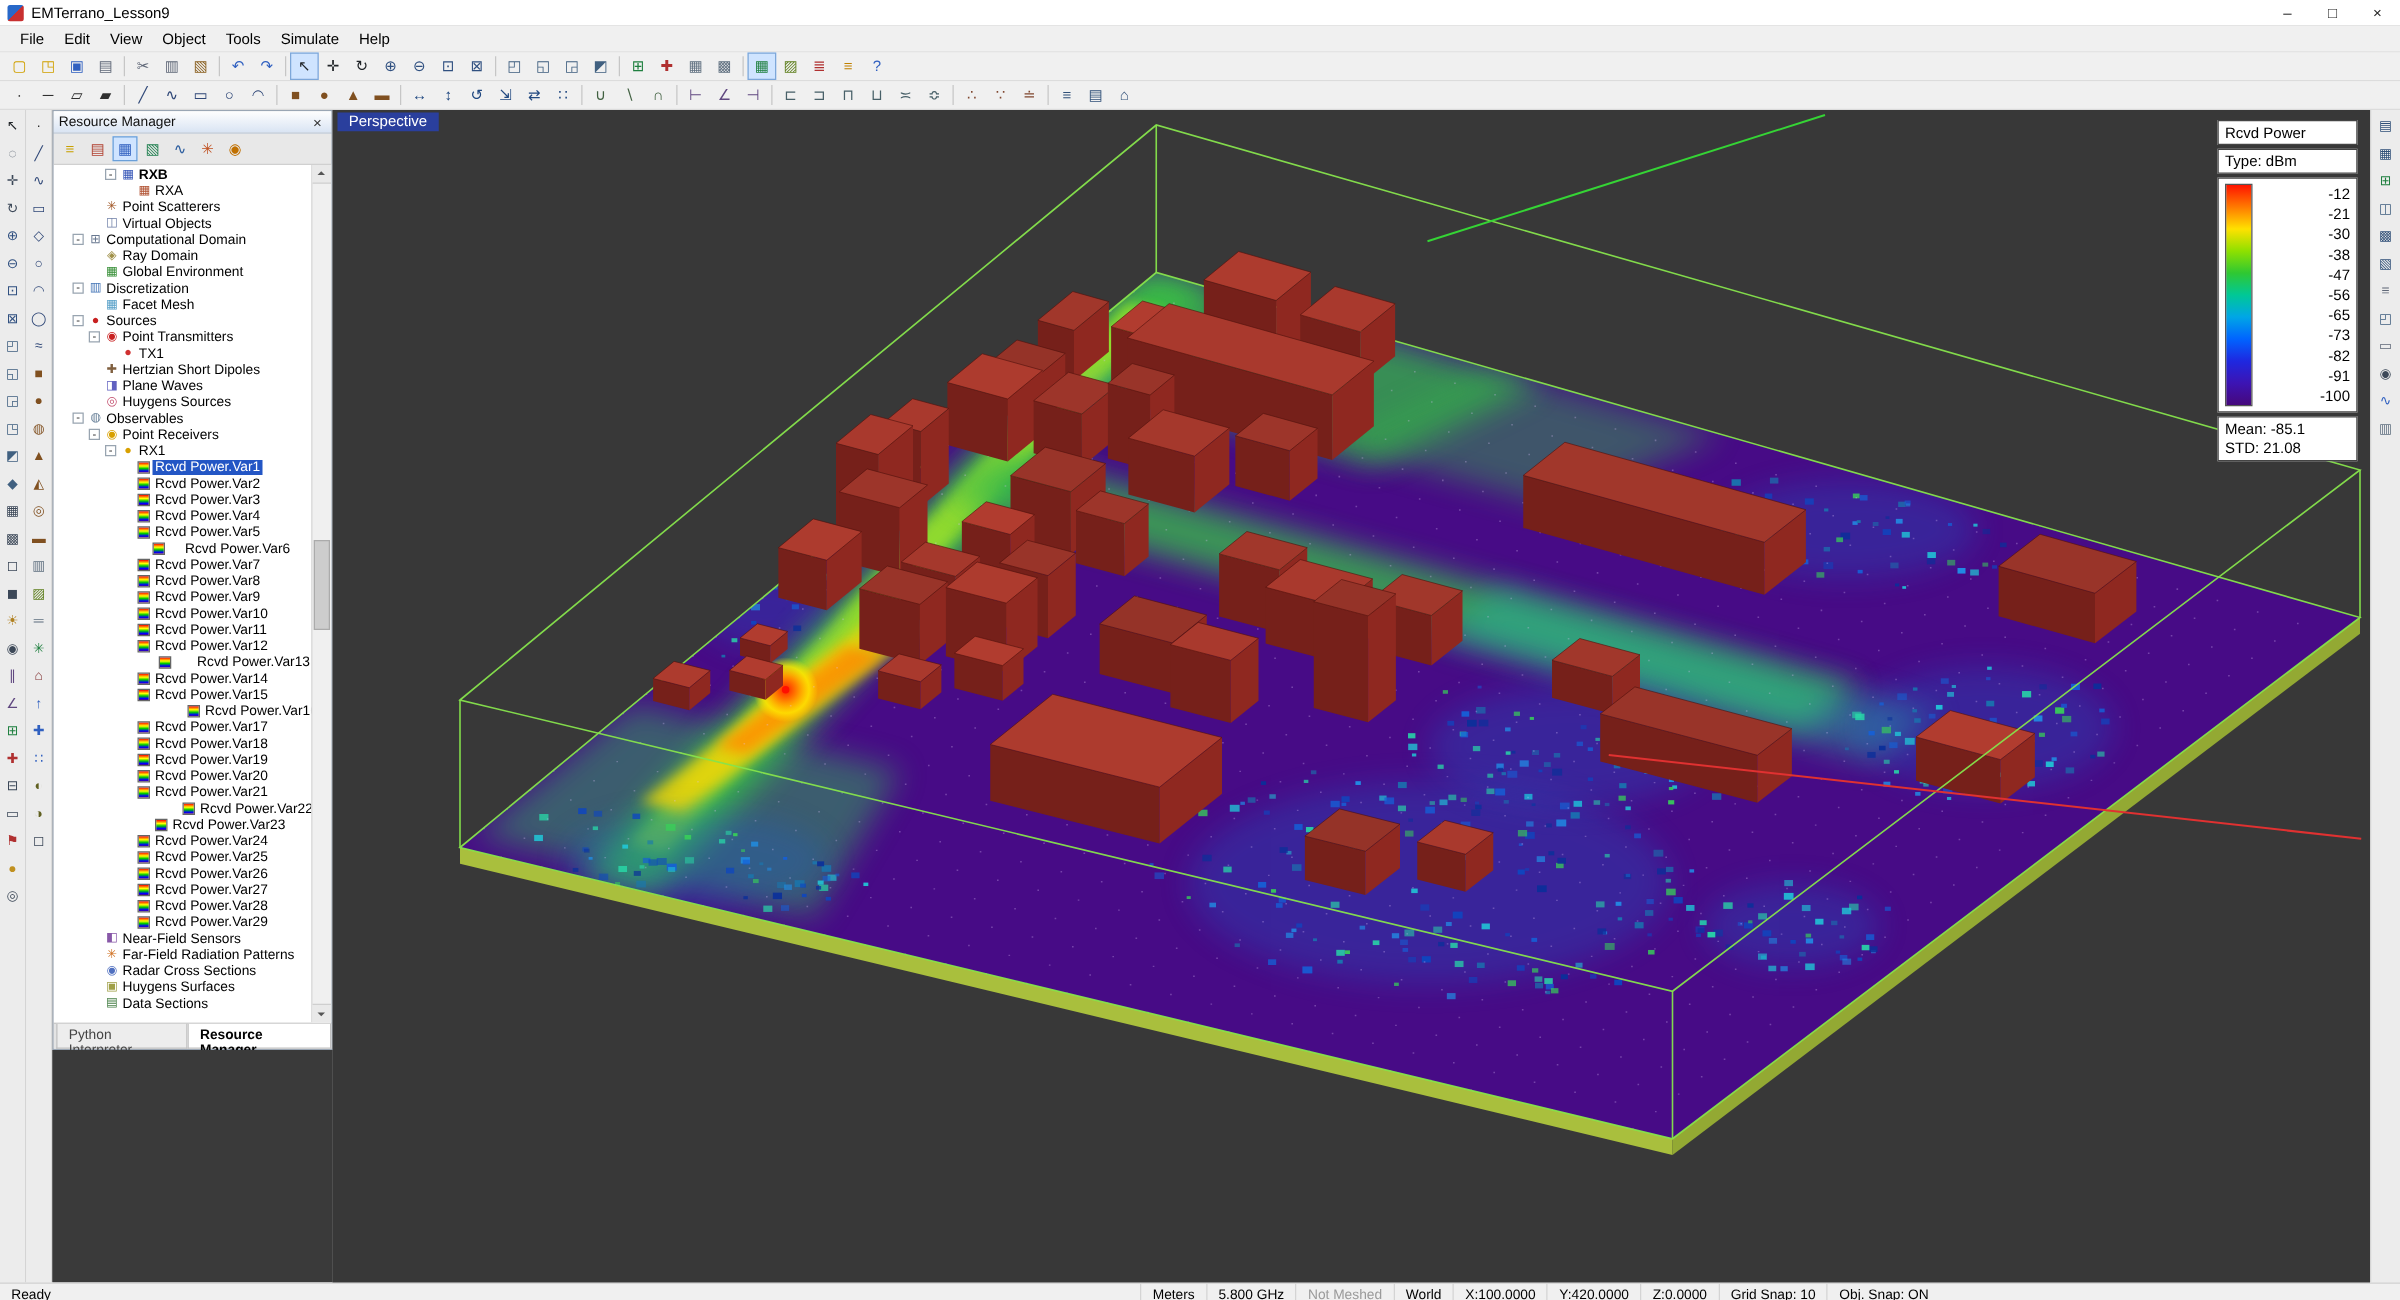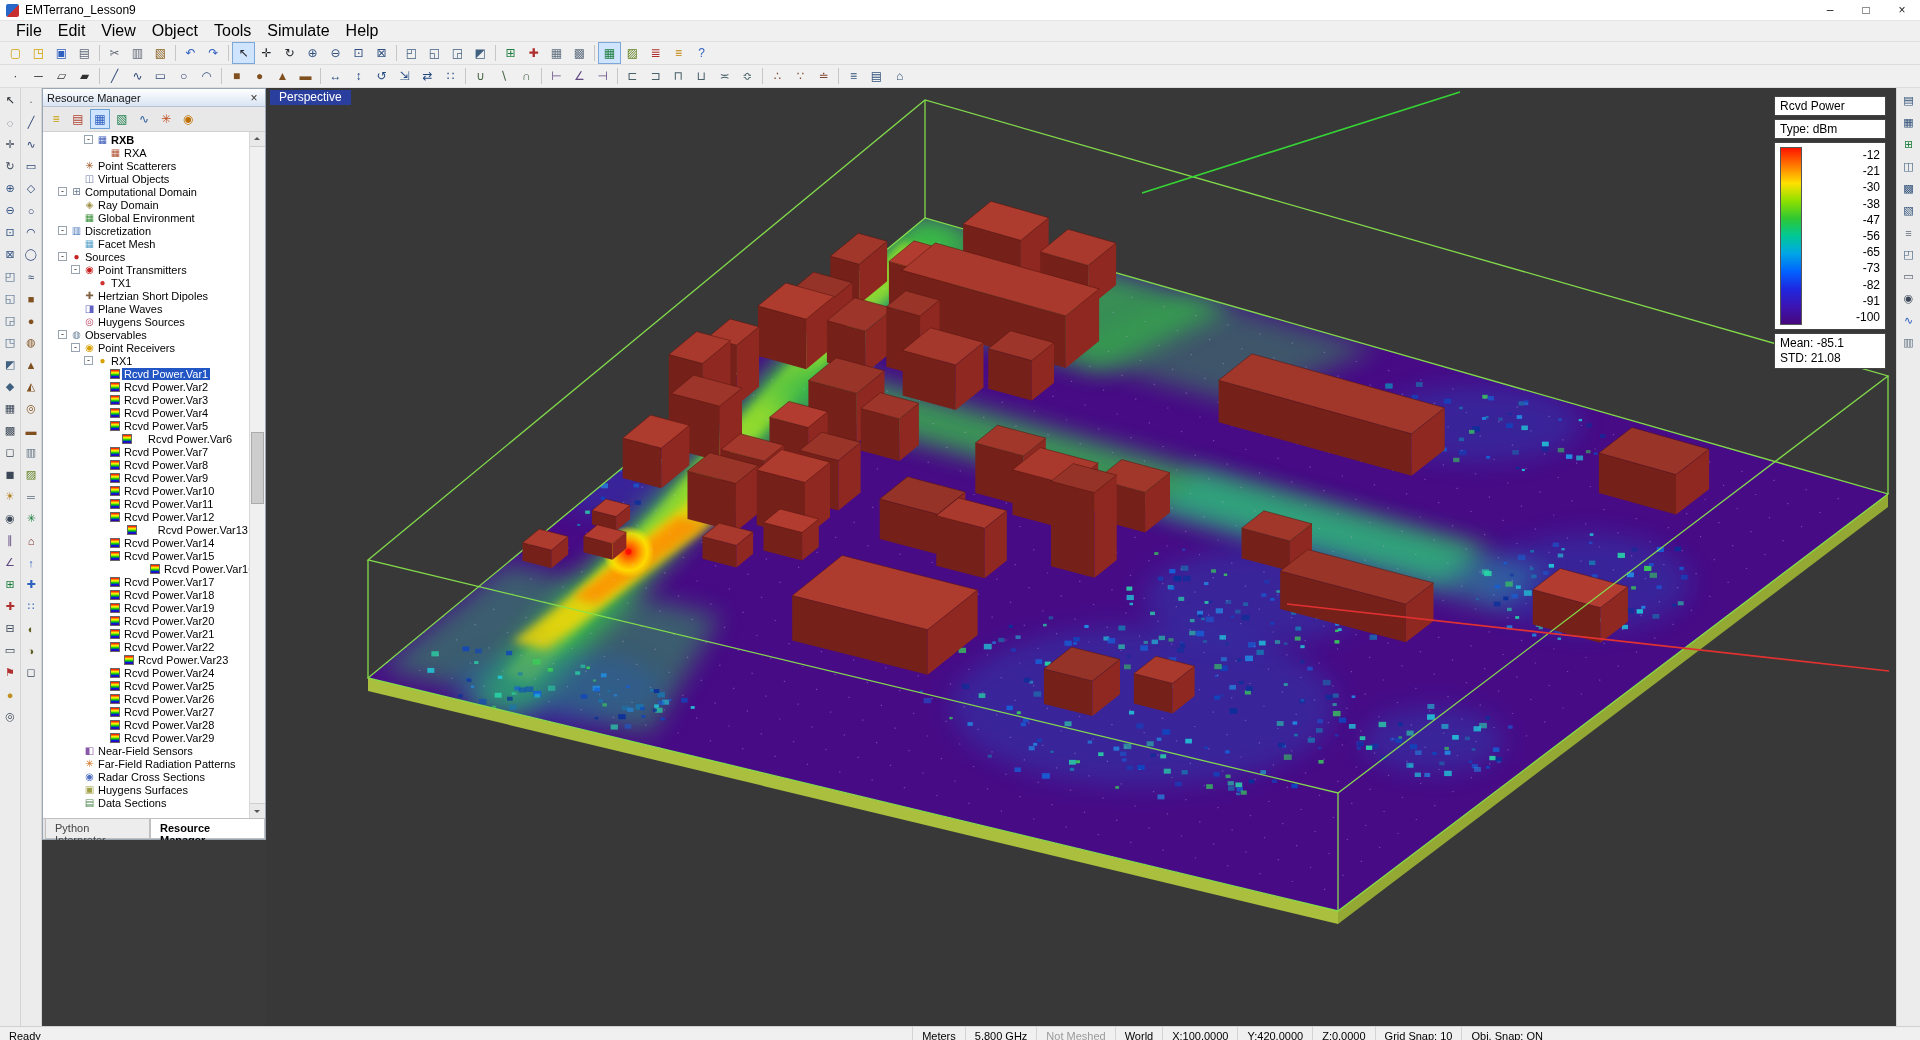--- a/index.html
+++ b/index.html
@@ -4,21 +4,21 @@
 <style>
   html,body{margin:0;padding:0;width:1920px;height:1040px;overflow:hidden;
     font-family:"Liberation Sans","DejaVu Sans",sans-serif;background:#f0f0f0;user-select:none}
   .app{display:flex;flex-direction:column;width:1920px;height:1040px}
   
   .titlebar{height:20px;background:#ffffff;display:flex;align-items:center;padding-left:6px;font-size:12px;border-bottom:1px solid #e4e4e4;flex:none}
   .appicon{width:13px;height:13px;margin-right:6px;background:linear-gradient(135deg,#2868c8 50%,#c83030 50%);border-radius:2px;flex:none}
   .wctl{margin-left:auto;display:flex;height:100%}
   .wbtn{width:36px;display:flex;align-items:center;justify-content:center;font-size:12px;color:#222}
   
-  .menubar{height:20px;background:#f0f0f0;display:flex;align-items:center;padding-left:8px;font-size:16px;border-bottom:1px solid #e0e0e0;flex:none}
+  .menubar{height:20px;background:#f0f0f0;display:flex;align-items:center;padding-left:8px;font-size:12px;border-bottom:1px solid #e0e0e0;flex:none}
   .mitem{padding:1px 8px}
   
   .tbar{height:22px;background:#f0f0f0;display:flex;align-items:center;padding-left:4px;border-bottom:1px solid #dcdcdc;flex:none}
   .tb-btn{width:21px;height:20px;display:flex;align-items:center;justify-content:center;font-size:12px;border:1px solid transparent;flex:none}
   .tb-btn.pressed{background:#cfe4ff;border-color:#7da7d9}
   .tb-sep{width:1px;height:16px;background:#c6c6c6;margin:0 3px;flex:none}
   
   .main{display:flex;height:938px;flex:none}
   .vtools{width:21px;box-sizing:border-box;background:#ececec;border-right:1px solid #d4d4d4;display:flex;flex-direction:column;align-items:center;padding-top:2px;gap:1px;flex:none}
   .vtools .tb-btn{width:19px;height:19px;font-size:11px}
@@ -446,21 +446,21 @@
               <div class="trow" style="padding-left: 54px;">
                 <span class="expsp"></span>
                 <span class="ti tgrad"></span>
                 <span class="tlabel">Rcvd Power.Var20</span>
               </div>
               <div class="trow" style="padding-left: 54px;">
                 <span class="expsp"></span>
                 <span class="ti tgrad"></span>
                 <span class="tlabel">Rcvd Power.Var21</span>
               </div>
-              <div class="trow" style="padding-left: 54px;">
+              <div class="trow" style="padding-left: 54px; margin-left: 36px;">
                 <span class="expsp"></span>
                 <span class="ti tgrad"></span>
                 <span class="tlabel">Rcvd Power.Var22</span>
               </div>
               <div class="trow" style="padding-left: 68px;">
                 <span class="expsp"></span>
                 <span class="ti tgrad"></span>
                 <span class="tlabel">Rcvd Power.Var23</span>
               </div>
               <div class="trow" style="padding-left: 54px;">

